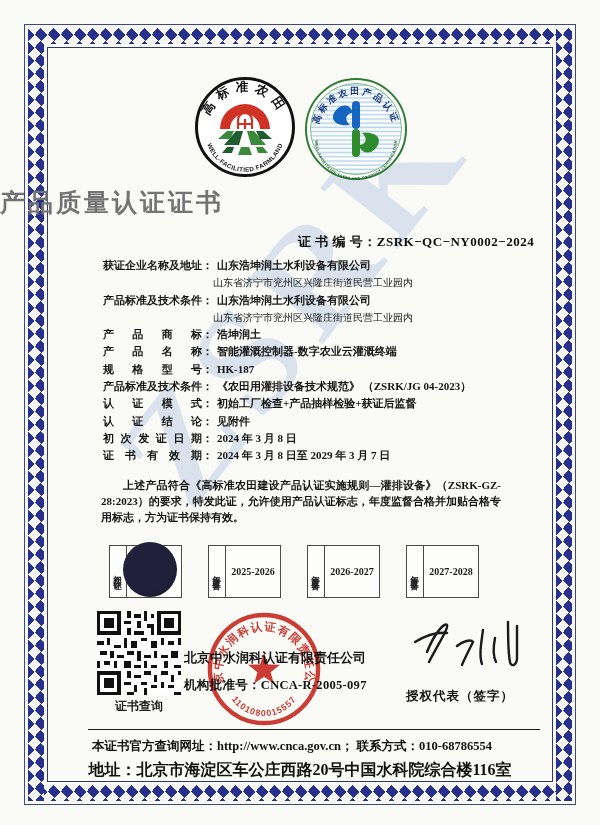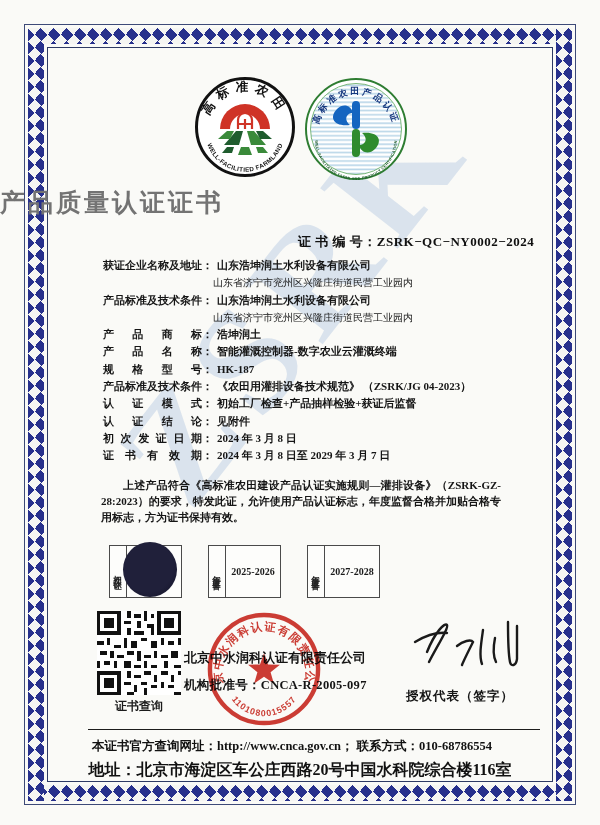--- a/index.html
+++ b/index.html
@@ -198,20 +198,26 @@
           <span class="vtxt">初次认证</span>
         </div>
       <div class="sup-main"></div>
       <div class="ink-stamp"></div>
     </div>
     <div class="sup-cell">
       <div class="sup-side">
           <span class="vtxt">年度监督</span>
         </div>
       <div class="sup-main">2025-2026</div>
+    </div>
+    <div class="sup-cell">
+      <div class="sup-side">
+          <span class="vtxt">年度监督</span>
+        </div>
+      <div class="sup-main">2026-2027</div>
     </div>
     <div class="sup-cell">
       <div class="sup-side">
           <span class="vtxt">年度监督</span>
         </div>
       <div class="sup-main">2027-2028</div>
     </div>
   </div>
 
   <svg class="qr" viewBox="0 0 25 25" shape-rendering="crispEdges">

